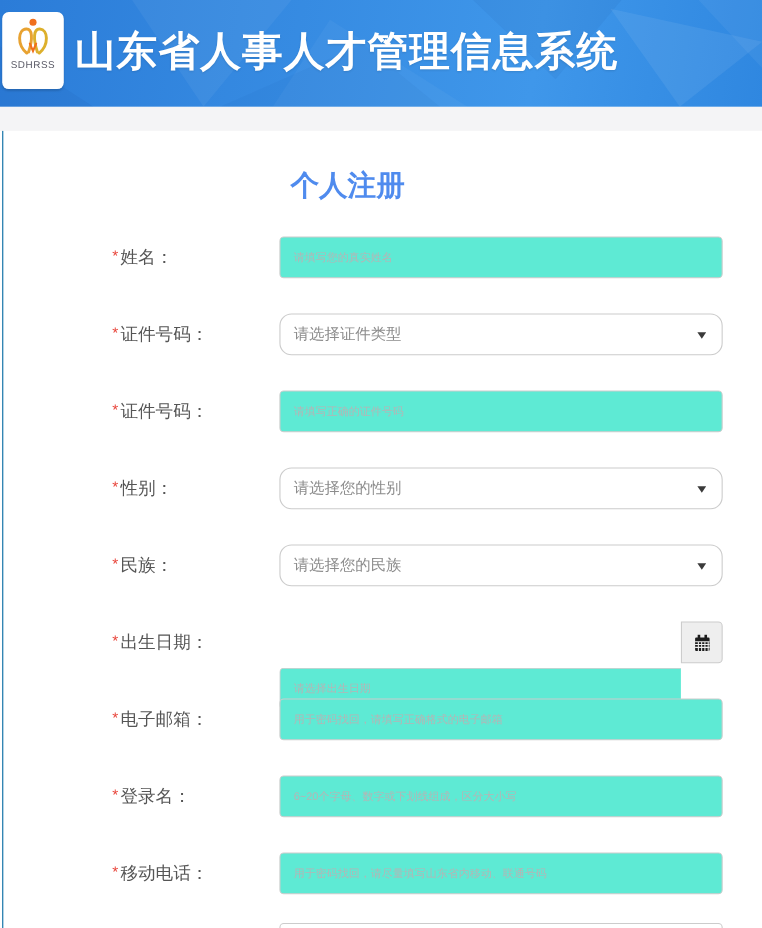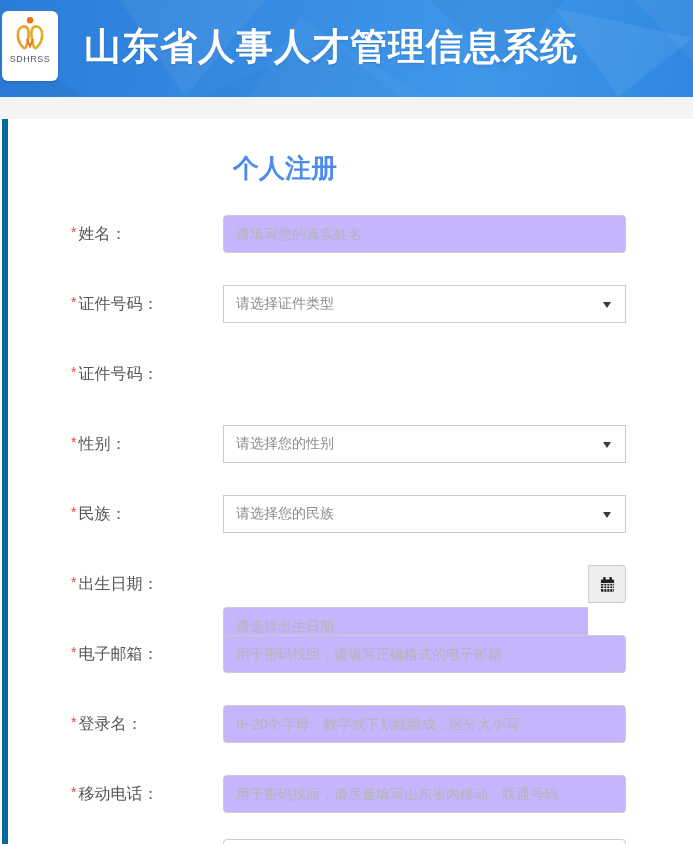--- a/index.html
+++ b/index.html
@@ -7,47 +7,47 @@
     font-family:"Liberation Sans", sans-serif; }
 
   
   .header { position:relative; width:693px; height:97px; overflow:hidden;
     background:linear-gradient(100deg, var(--header-blue-start,#2b7cd8) 0%, var(--header-blue-end,#3f97ea) 70%, #2f87e0 100%); }
   .facets { position:absolute; inset:0; }
   .logo-card { position:absolute; left:2px; top:11px; width:56px; height:70px;
     background:#fff; border-radius:6px; display:flex; flex-direction:column;
     align-items:center; padding-top:4px; box-shadow:0 1px 2px rgba(0,0,0,.15); }
   .logo-card .logo-text { font-size:9px; color:#5a5a66; letter-spacing:.5px; margin-top:1px; }
-  .header-title { position:absolute; left:84px; top:0; height:94px; display:flex; align-items:center;
+  .header-title { position:absolute; left:68px; top:0; height:94px; display:flex; align-items:center;
     color:#fff; font-size:37px; font-weight:bold; letter-spacing:1px;
     text-shadow:0 1px 2px rgba(0,0,0,.12); white-space:nowrap; }
 
   
   .band { width:693px; height:22px; background:var(--band-gray,#f4f4f6); }
   .panel { position:relative; margin-left:2px; width:691px; height:725px;
-    background:#fff; border-left:6px solid #0369a1; overflow:hidden; }
+    background:#fff; border-left:1px solid #0369a1; overflow:hidden;padding-left:36px; }
 
   .form-title { margin:34px 0 0 225px; font-size:26px; line-height:30px;
     font-weight:bold; color:var(--title-blue,#4f8bee); }
 
   .fields { margin-top:32px; }
   .row { display:flex; align-items:center; height:38px; margin:0 0 32px 63px; }
   .lbl { width:152px; display:flex; align-items:center; font-size:16px;
     color:var(--label-gray,#555); white-space:nowrap; }
   .req { color:var(--required-red,#e8443a); font-size:14px; margin-right:2px;
     position:relative; top:-2px; }
   .ctrl { width:403px; }
 
   .inp { width:100%; height:38px; border:1px solid var(--border-gray,#ccc);
-    border-radius:4px; padding:0 12px; font-size:14px; color:#555;
-    font-family:"Liberation Sans", sans-serif; outline:none; background:#c4b5fd; }
+    border-radius:4px; padding:0 12px; font-size:10px; color:#555;
+    font-family:"Liberation Sans", sans-serif; outline:none; background:#5eead4; }
   .inp::placeholder { color:var(--placeholder-gray,#b5b5b5); opacity:1; }
 
   .selectbox { position:relative; width:100%; height:38px; border:1px solid var(--border-gray,#ccc);
-    border-radius:0; background:#fff; display:flex; align-items:center; cursor:pointer; }
+    border-radius:11px; background:#fff; display:flex; align-items:center; cursor:pointer; }
   .sel-text { font-size:14px; color:#8c8c8c; padding-left:12px; }
   .arrow { position:absolute; right:14px; top:16px; width:0; height:0;
     border-left:4.5px solid transparent; border-right:4.5px solid transparent;
     border-top:6px solid #3a3a3a; }
 
   .dategroup { display:flex; width:100%; height:38px; }
   .dategroup .inp { flex:1; border-radius:4px 0 0 4px; border-right:none;margin-top:42px; }
   .addon { width:38px; height:38px; background:var(--addon-gray,#eee);
     border:1px solid var(--border-gray,#ccc); border-radius:0 4px 4px 0;
     display:flex; align-items:center; justify-content:center; cursor:pointer; }
@@ -102,20 +102,21 @@
             <span class="sel-text">请选择证件类型</span>
             <i class="arrow"></i>
           </div>
         </div>
       </div>
       <div class="row">
         <label class="lbl">
           <span class="req">*</span>
           <span class="lbl-t">证件号码：</span>
         </label>
+        <div class="ctrl"><input type="text" class="inp" placeholder="请填写正确的证件号码" style=""></div>
       </div>
       <div class="row">
         <label class="lbl">
           <span class="req">*</span>
           <span class="lbl-t">性别：</span>
         </label>
         <div class="ctrl">
           <div class="selectbox">
             <span class="sel-text">请选择您的性别</span>
             <i class="arrow"></i>

